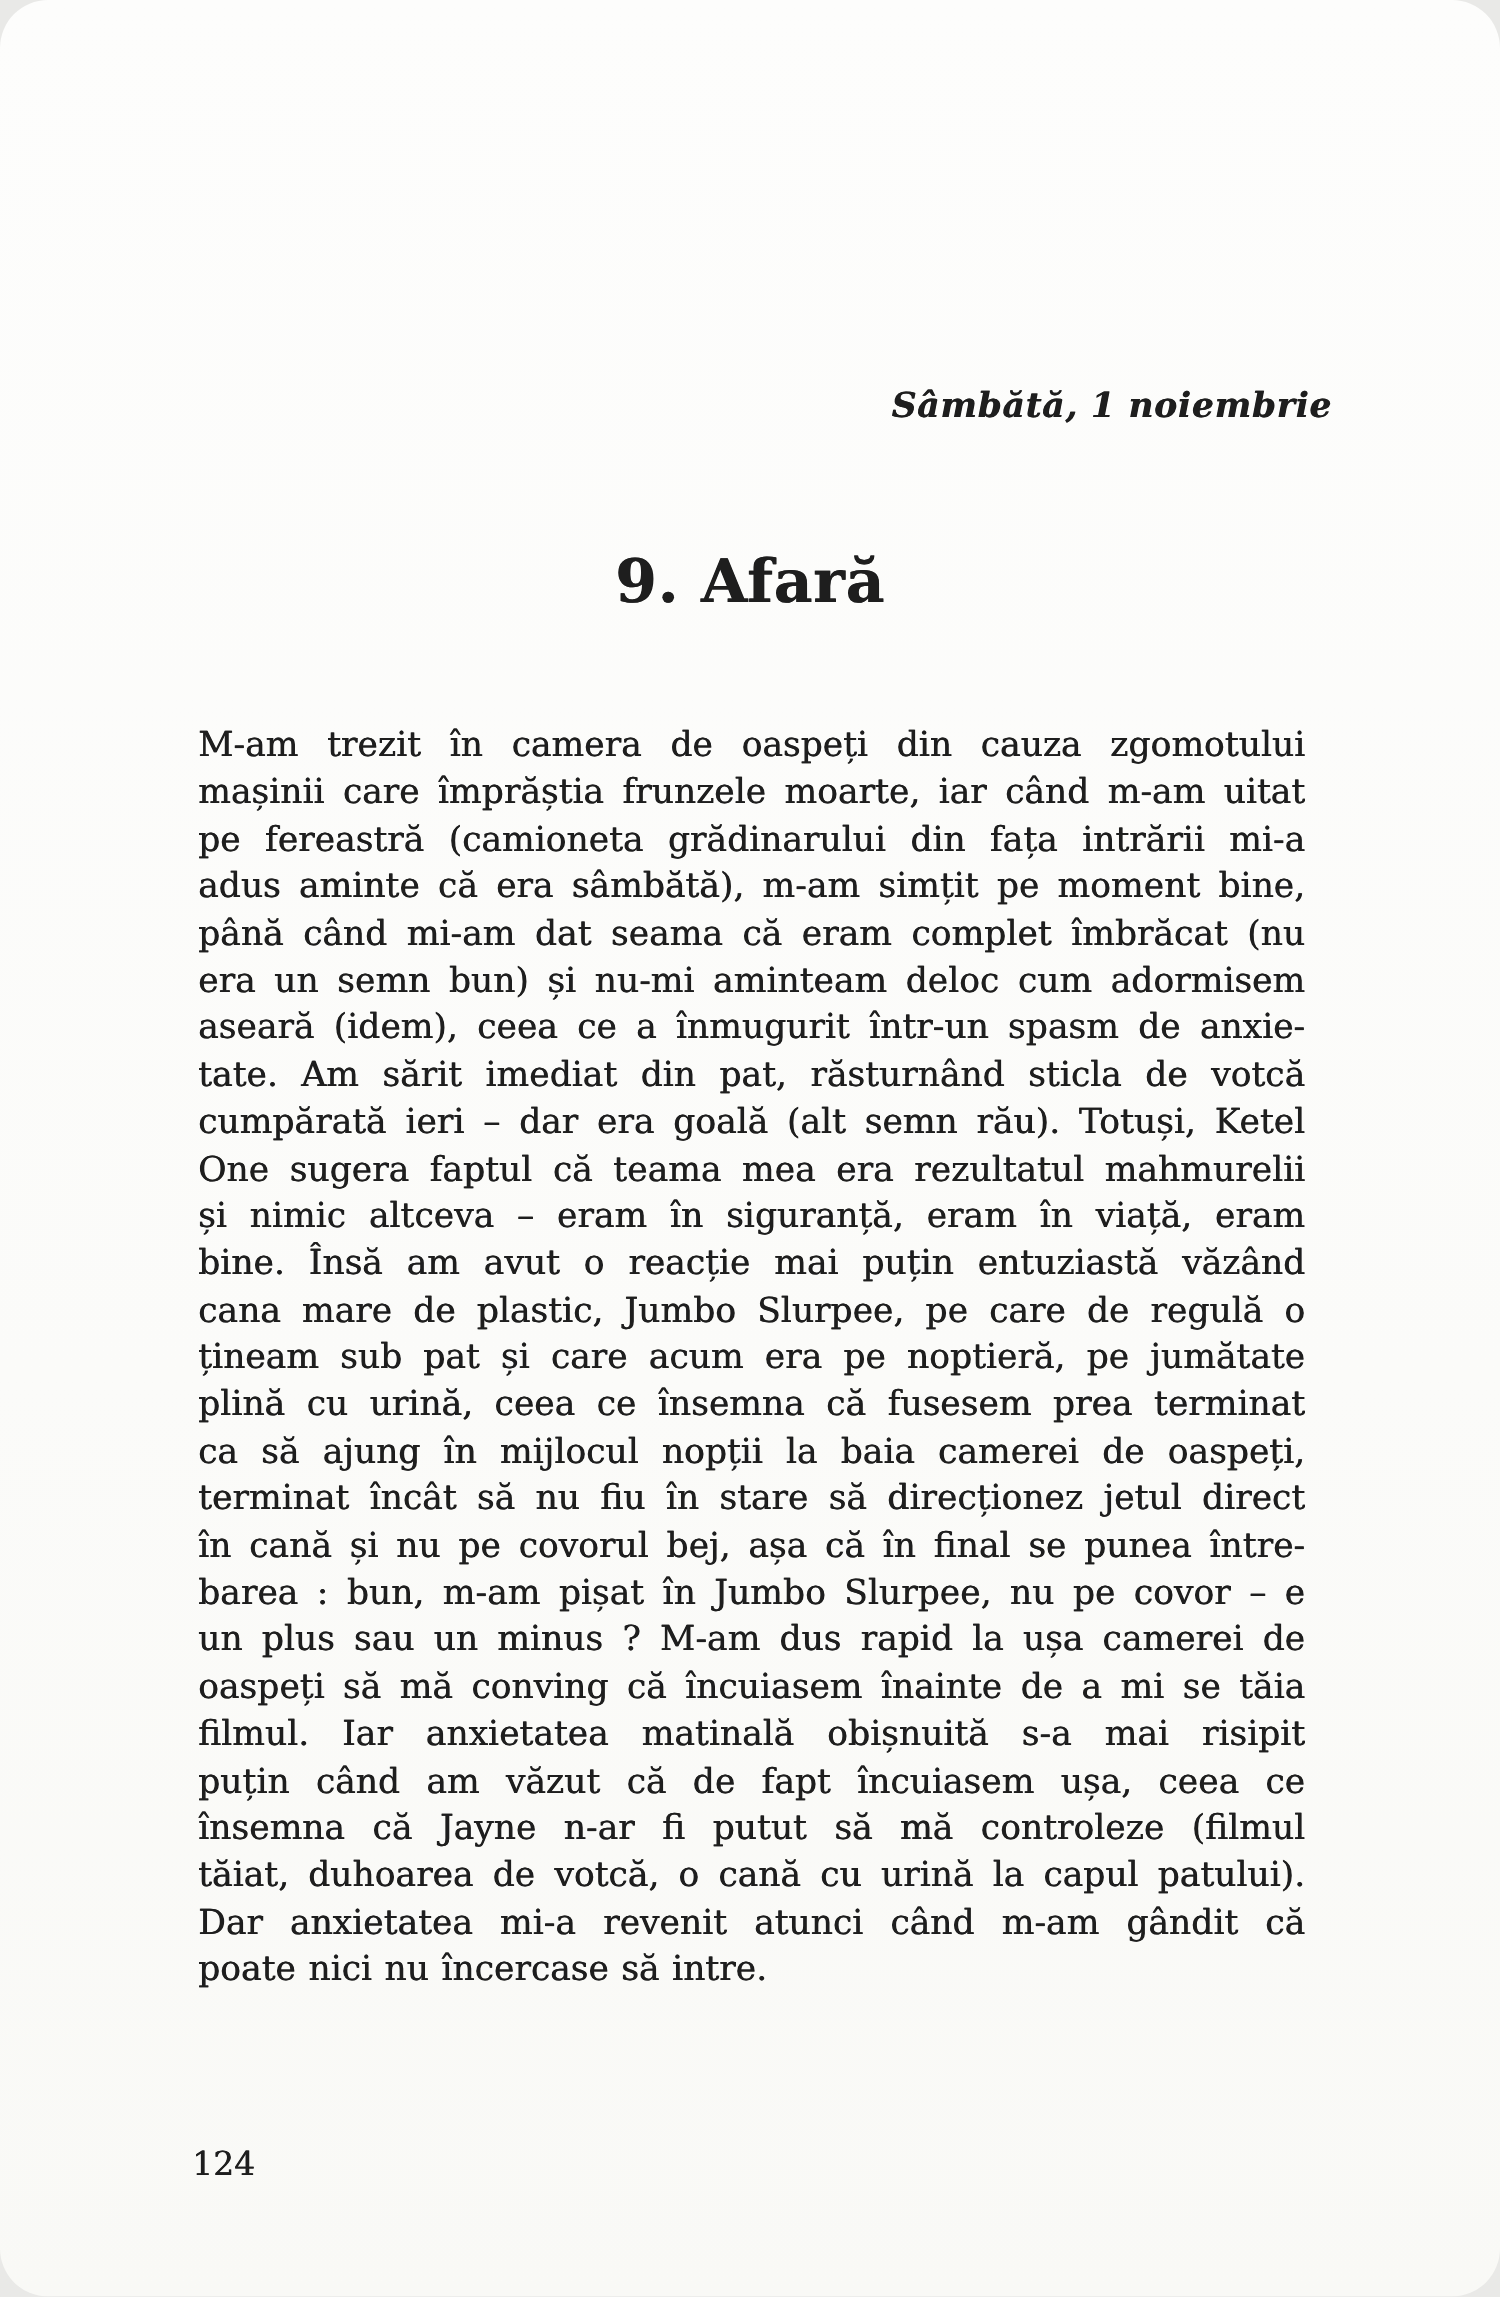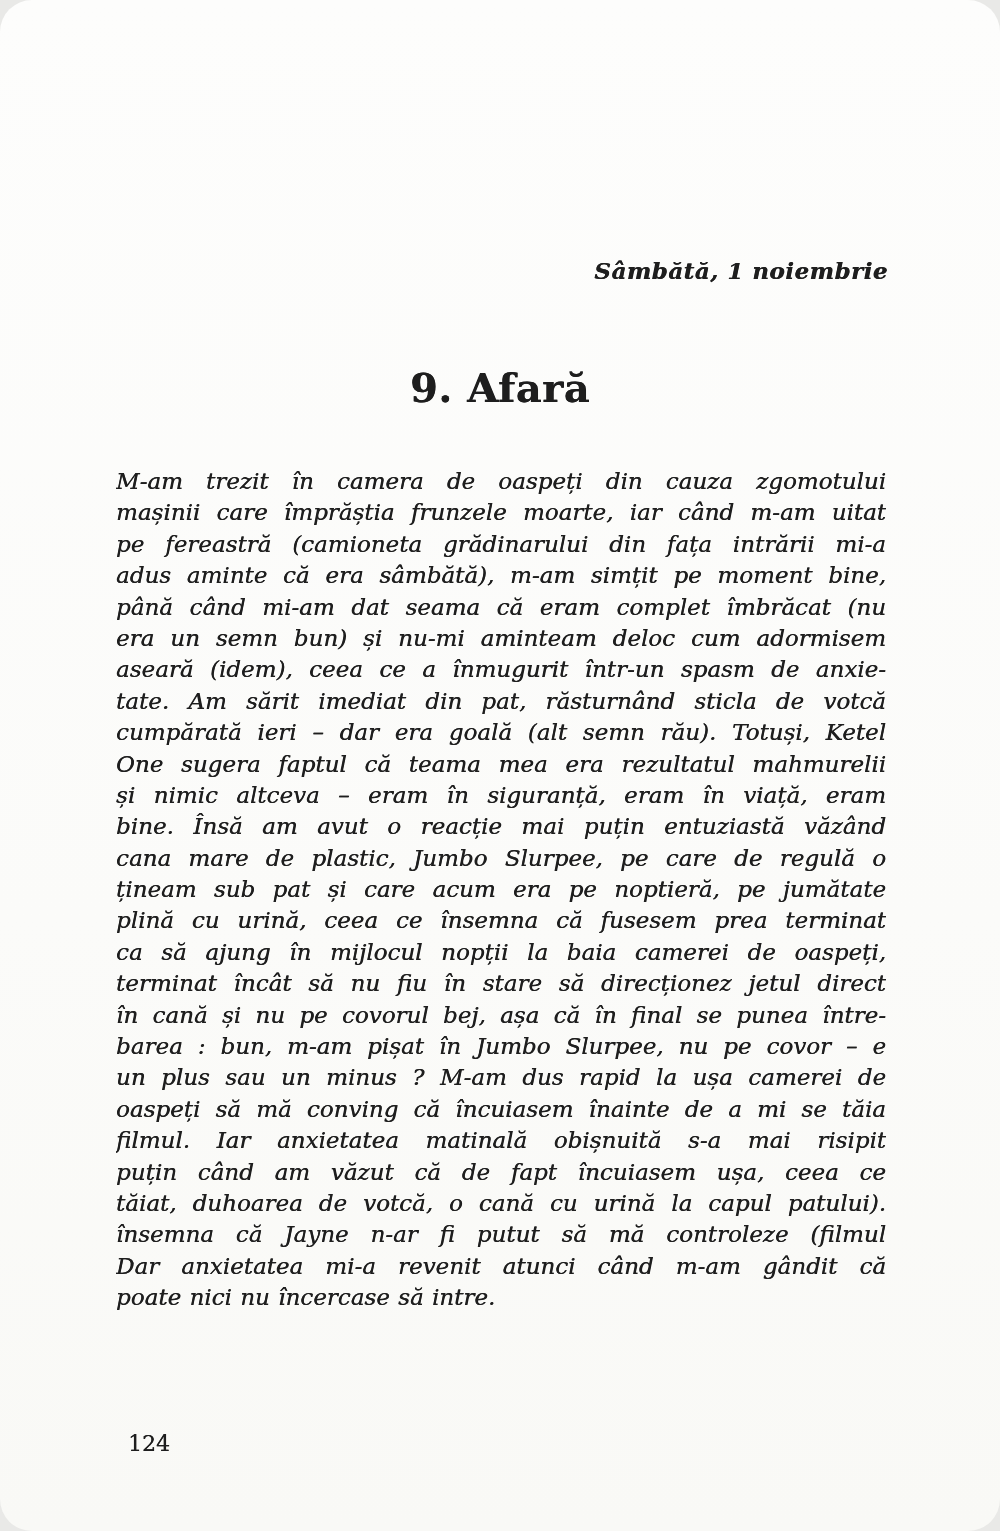--- a/index.html
+++ b/index.html
@@ -45,22 +45,21 @@
   }
   .body-text {
     position: absolute;
     top: 466px;
     left: 116px;
     width: 770px;
     font-size: 23px;
     line-height: 31.4px;
   }
   .paragraph {
-    margin: 0;
-    font-style: italic;
+    margin: 16px;
   }
   .line {
     height: 31.4px;
     overflow: hidden;
     text-align: justify;
     text-align-last: justify;
     word-spacing: 1px;
   }
   .line.para-last {
     text-align-last: left;
@@ -102,21 +101,21 @@
         <div class="line">țineam sub pat și care acum era pe noptieră, pe jumătate</div>
         <div class="line">plină cu urină, ceea ce însemna că fusesem prea terminat</div>
         <div class="line">ca să ajung în mijlocul nopții la baia camerei de oaspeți,</div>
         <div class="line">terminat încât să nu fiu în stare să direcționez jetul direct</div>
         <div class="line">în cană și nu pe covorul bej, așa că în final se punea între-</div>
         <div class="line">barea : bun, m-am pișat în Jumbo Slurpee, nu pe covor – e</div>
         <div class="line">un plus sau un minus ? M-am dus rapid la ușa camerei de</div>
         <div class="line">oaspeți să mă conving că încuiasem înainte de a mi se tăia</div>
         <div class="line">filmul. Iar anxietatea matinală obișnuită s-a mai risipit</div>
         <div class="line">puțin când am văzut că de fapt încuiasem ușa, ceea ce</div>
+        <div class="line">însemna că Jayne n-ar fi putut să mă controleze (filmul</div>
         <div class="line">tăiat, duhoarea de votcă, o cană cu urină la capul patului).</div>
-        <div class="line">însemna că Jayne n-ar fi putut să mă controleze (filmul</div>
         <div class="line">Dar anxietatea mi-a revenit atunci când m-am gândit că</div>
         <div class="line para-last">poate nici nu încercase să intre.</div>
       </div>
     </div>
 
   <div class="page-number">124</div>
 </div>
 
 </body></html>

